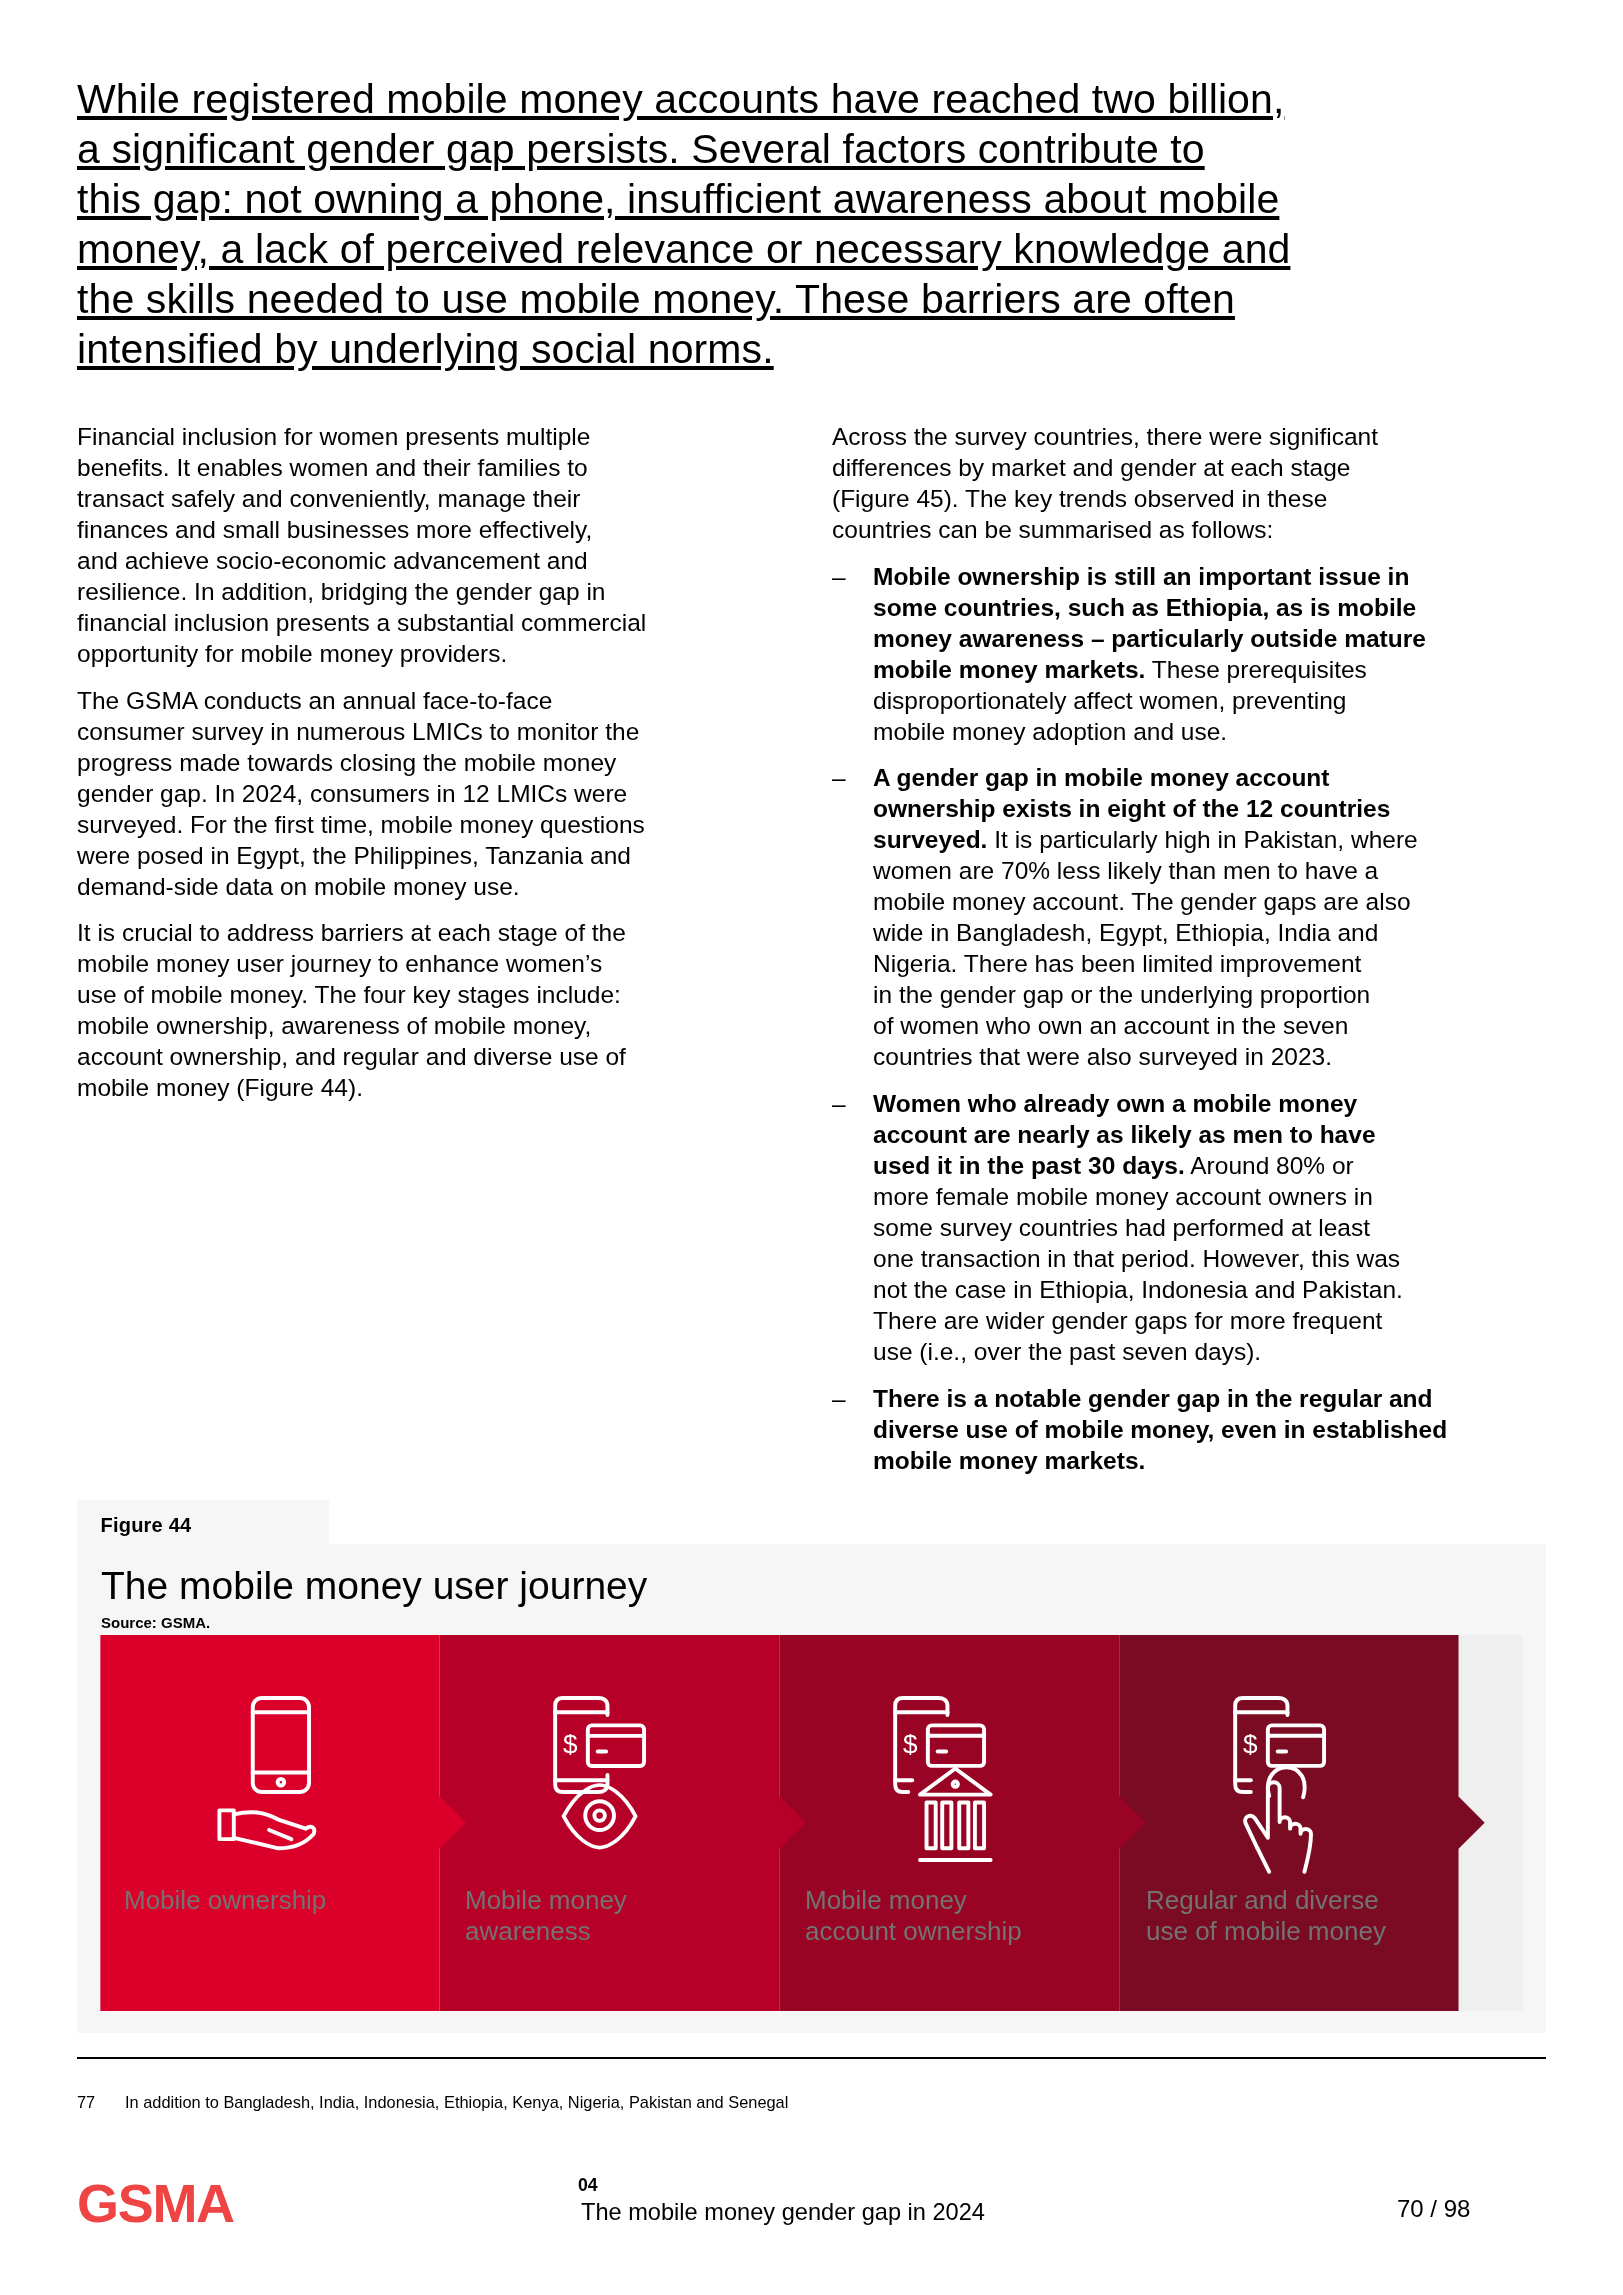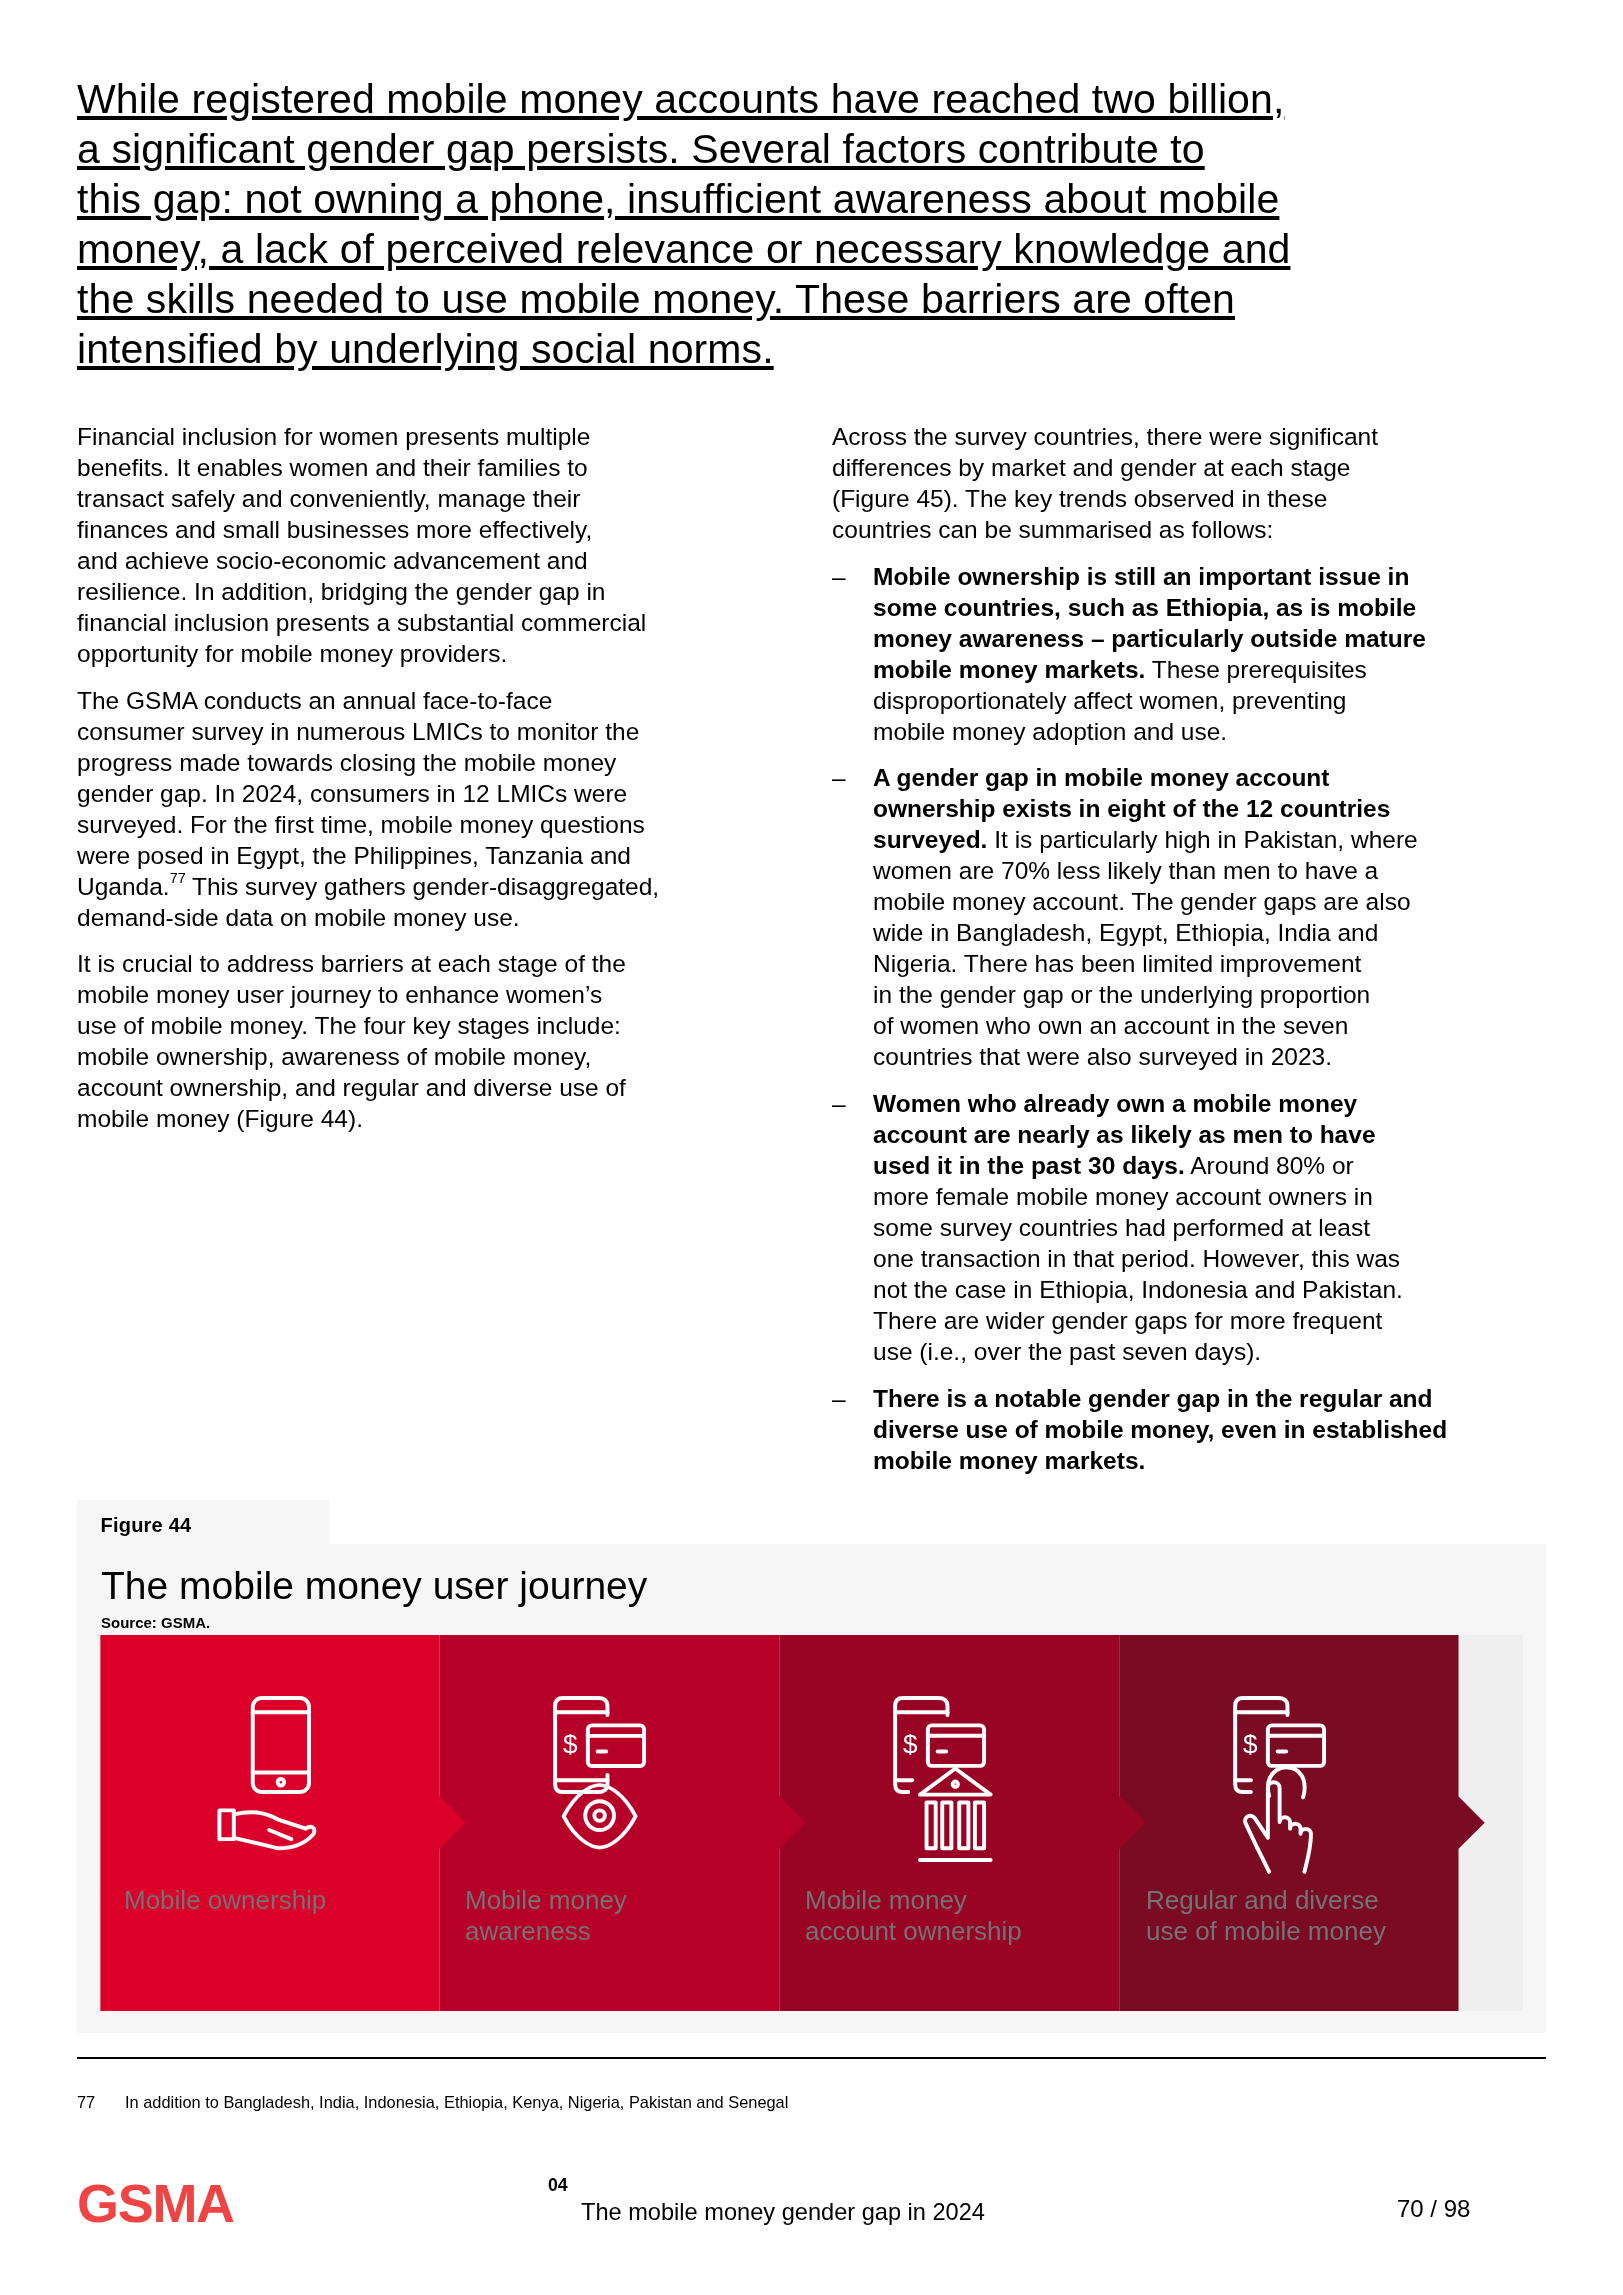--- a/index.html
+++ b/index.html
@@ -33,21 +33,21 @@
   #journey svg { display: block; overflow: visible; }
   .stage-label { position: absolute; color: #737373; font-size: 26px; line-height: 31px; white-space: nowrap; }
   .stage-label .ln { display: block; }
   .stage-icon { position: absolute; }
 
   
   #rule { left: 77px; top: 2057px; width: 1469px; height: 2px; background: #000; }
   #footnote { left: 77px; top: 2093px; font-size: 16.4px; line-height: 19.6px; white-space: nowrap; }
   #footnote .num { display: inline-block; width: 48px; }
   #logo { left: 77px; top: 2176px; font-size: 54px; line-height: 54px; font-weight: bold; color: #db0029; letter-spacing: -1.3px; transform: scaleY(1.0); }
-  #chapter-num { left: 548px; top: 2176px; font-size: 17.7px; font-weight: bold; line-height: 19.6px; }
+  #chapter-num { left: 578px; top: 2176px; font-size: 17.7px; font-weight: bold; line-height: 19.6px; }
   #chapter-title { left: 581px; top: 2199px; font-size: 23.6px; line-height: 26px; white-space: nowrap; }
   #page-num { left: 1397px; top: 2196px; font-size: 24px; line-height: 26px; white-space: nowrap; }
 </style>
 </head>
 <body>
 
 <h1 id="lead" class="abs" style="margin:0;font-weight:normal;">
   <span class="ln">While registered mobile money accounts have reached two billion,</span>
   <span class="ln">a significant gender gap persists. Several factors contribute to</span>
   <span class="ln">this gap: not owning a phone, insufficient awareness about mobile</span>
@@ -67,21 +67,20 @@
     <span class="ln">financial inclusion presents a substantial commercial</span>
     <span class="ln">opportunity for mobile money providers.</span>
   </p>
   <p>
     <span class="ln">The GSMA conducts an annual face-to-face</span>
     <span class="ln">consumer survey in numerous LMICs to monitor the</span>
     <span class="ln">progress made towards closing the mobile money</span>
     <span class="ln">gender gap. In 2024, consumers in 12 LMICs were</span>
     <span class="ln">surveyed. For the first time, mobile money questions</span>
     <span class="ln">were posed in Egypt, the Philippines, Tanzania and</span>
-    <span class="ln"><span>Uganda.</span><sup>77</sup><span> This survey gathers gender-disaggregated,</span></span>
     <span class="ln">demand-side data on mobile money use.</span>
   </p>
   <p>
     <span class="ln">It is crucial to address barriers at each stage of the</span>
     <span class="ln">mobile money user journey to enhance women’s</span>
     <span class="ln">use of mobile money. The four key stages include:</span>
     <span class="ln">mobile ownership, awareness of mobile money,</span>
     <span class="ln">account ownership, and regular and diverse use of</span>
     <span class="ln">mobile money (Figure 44).</span>
   </p>

